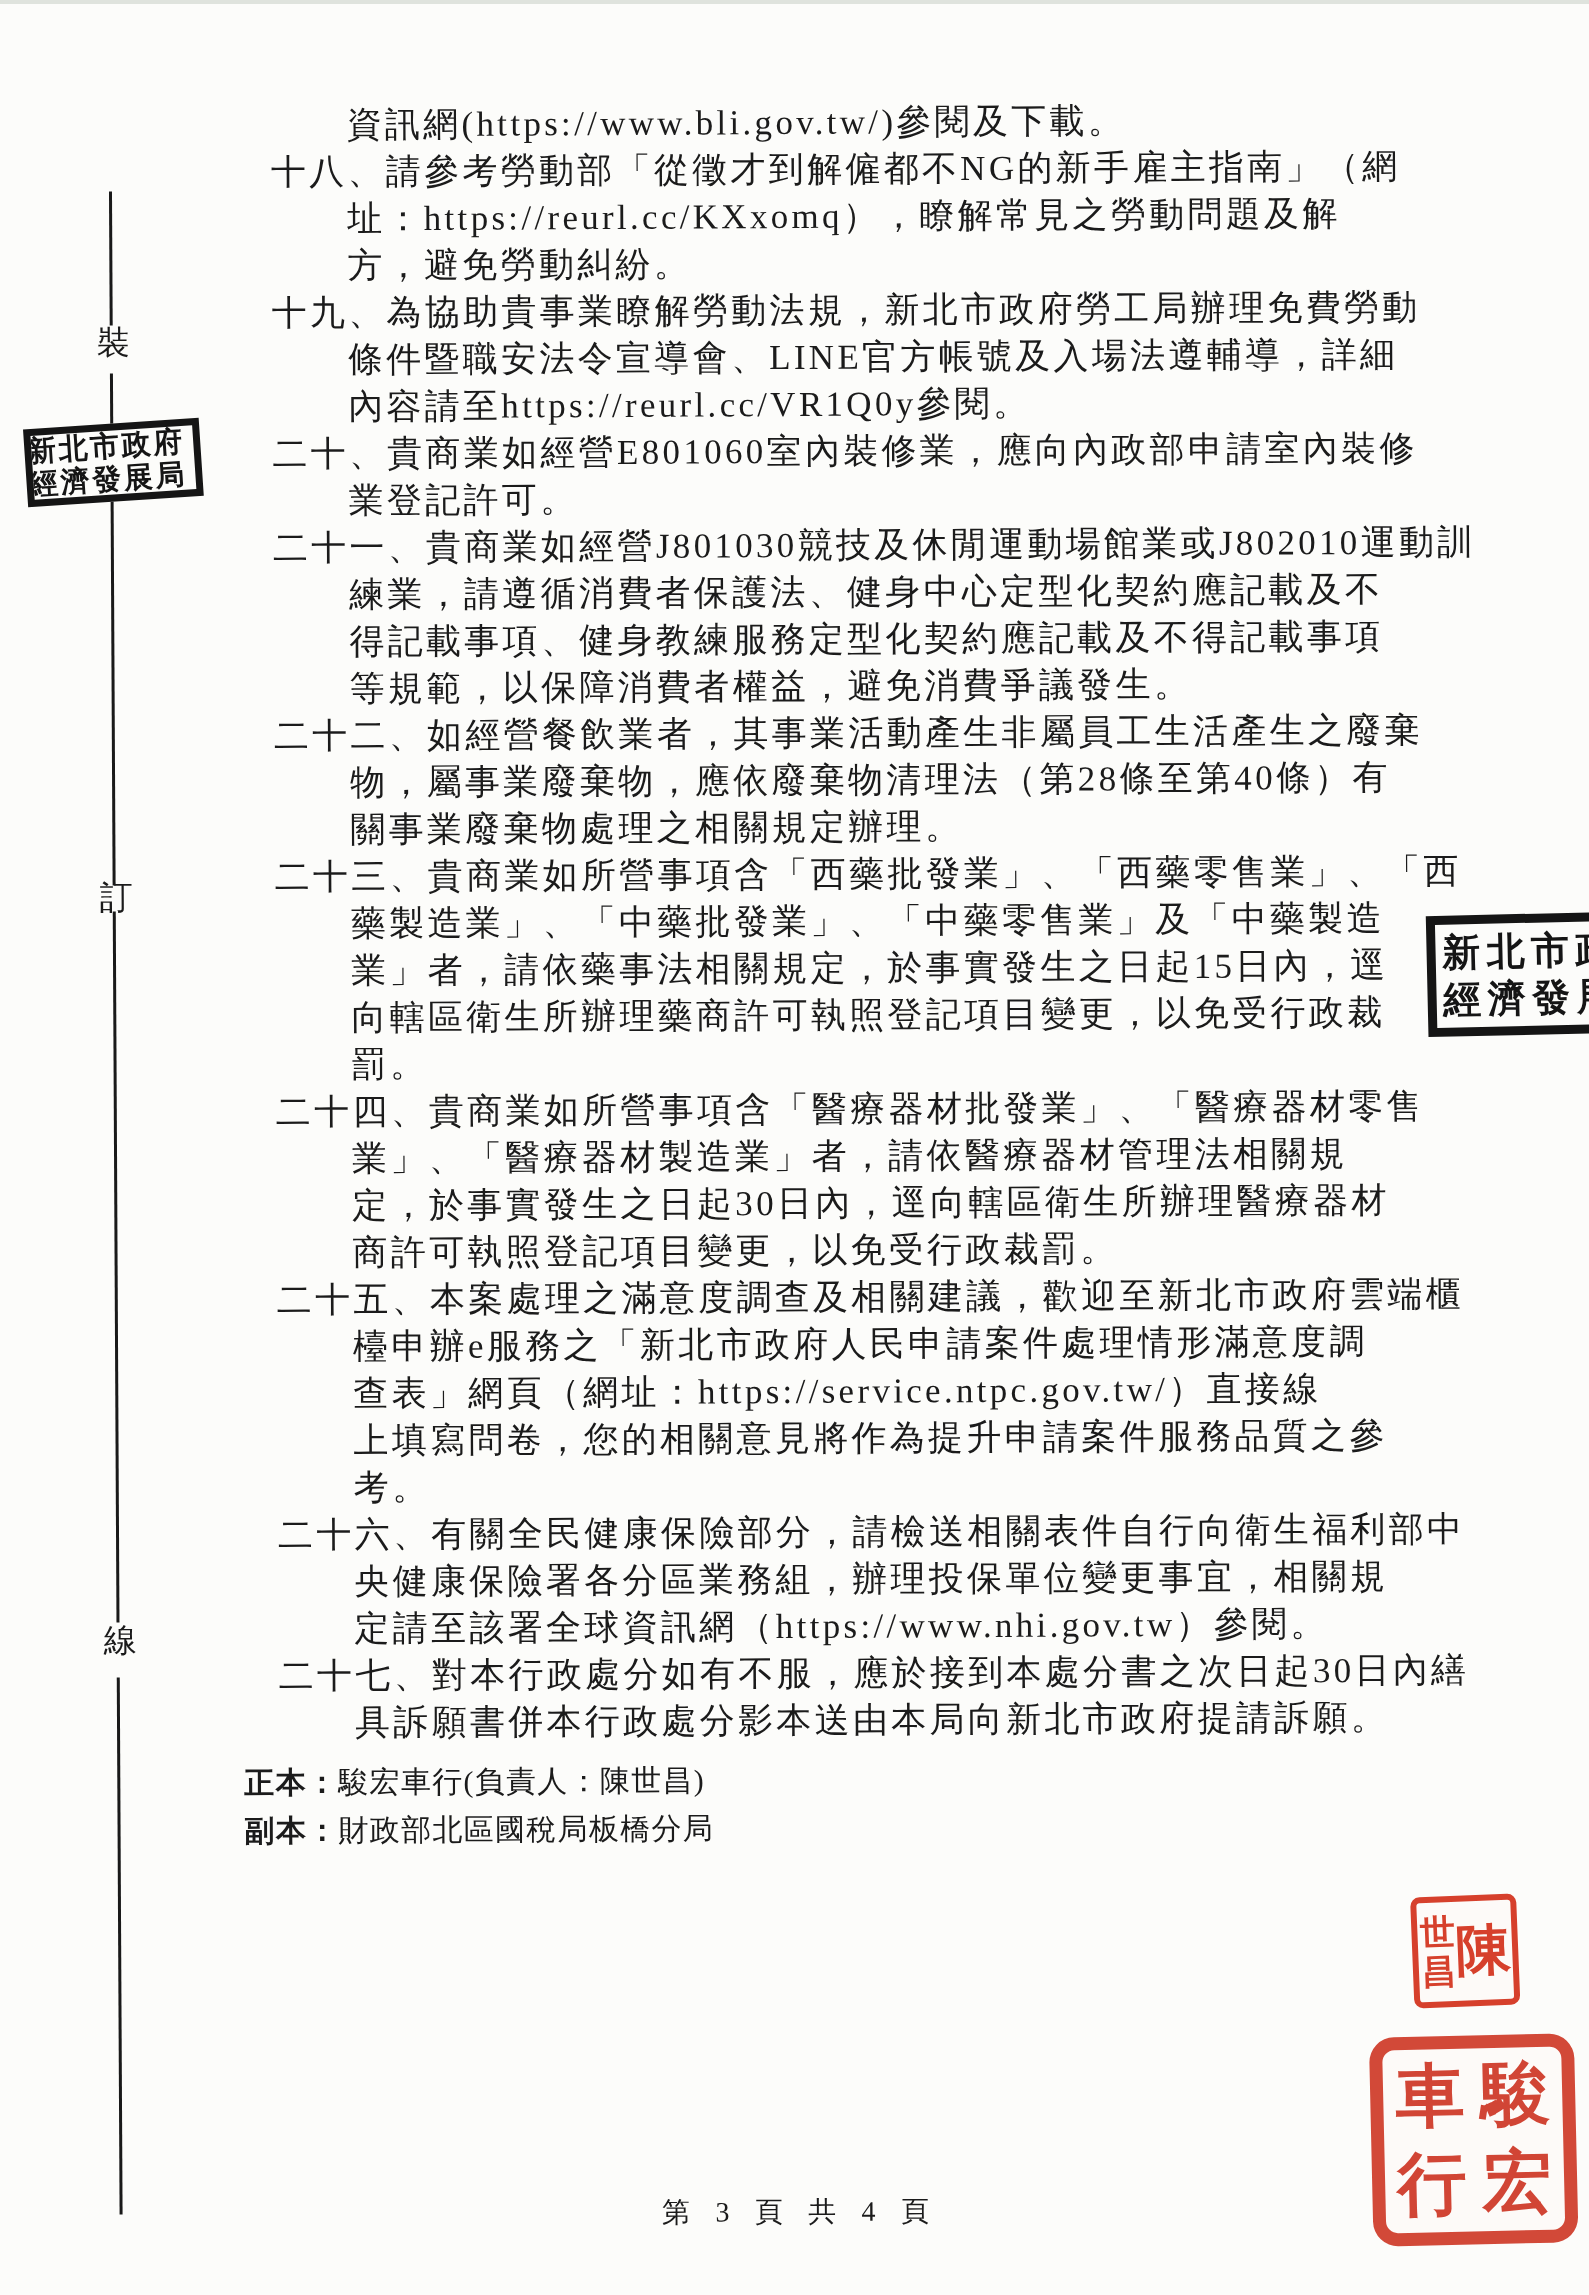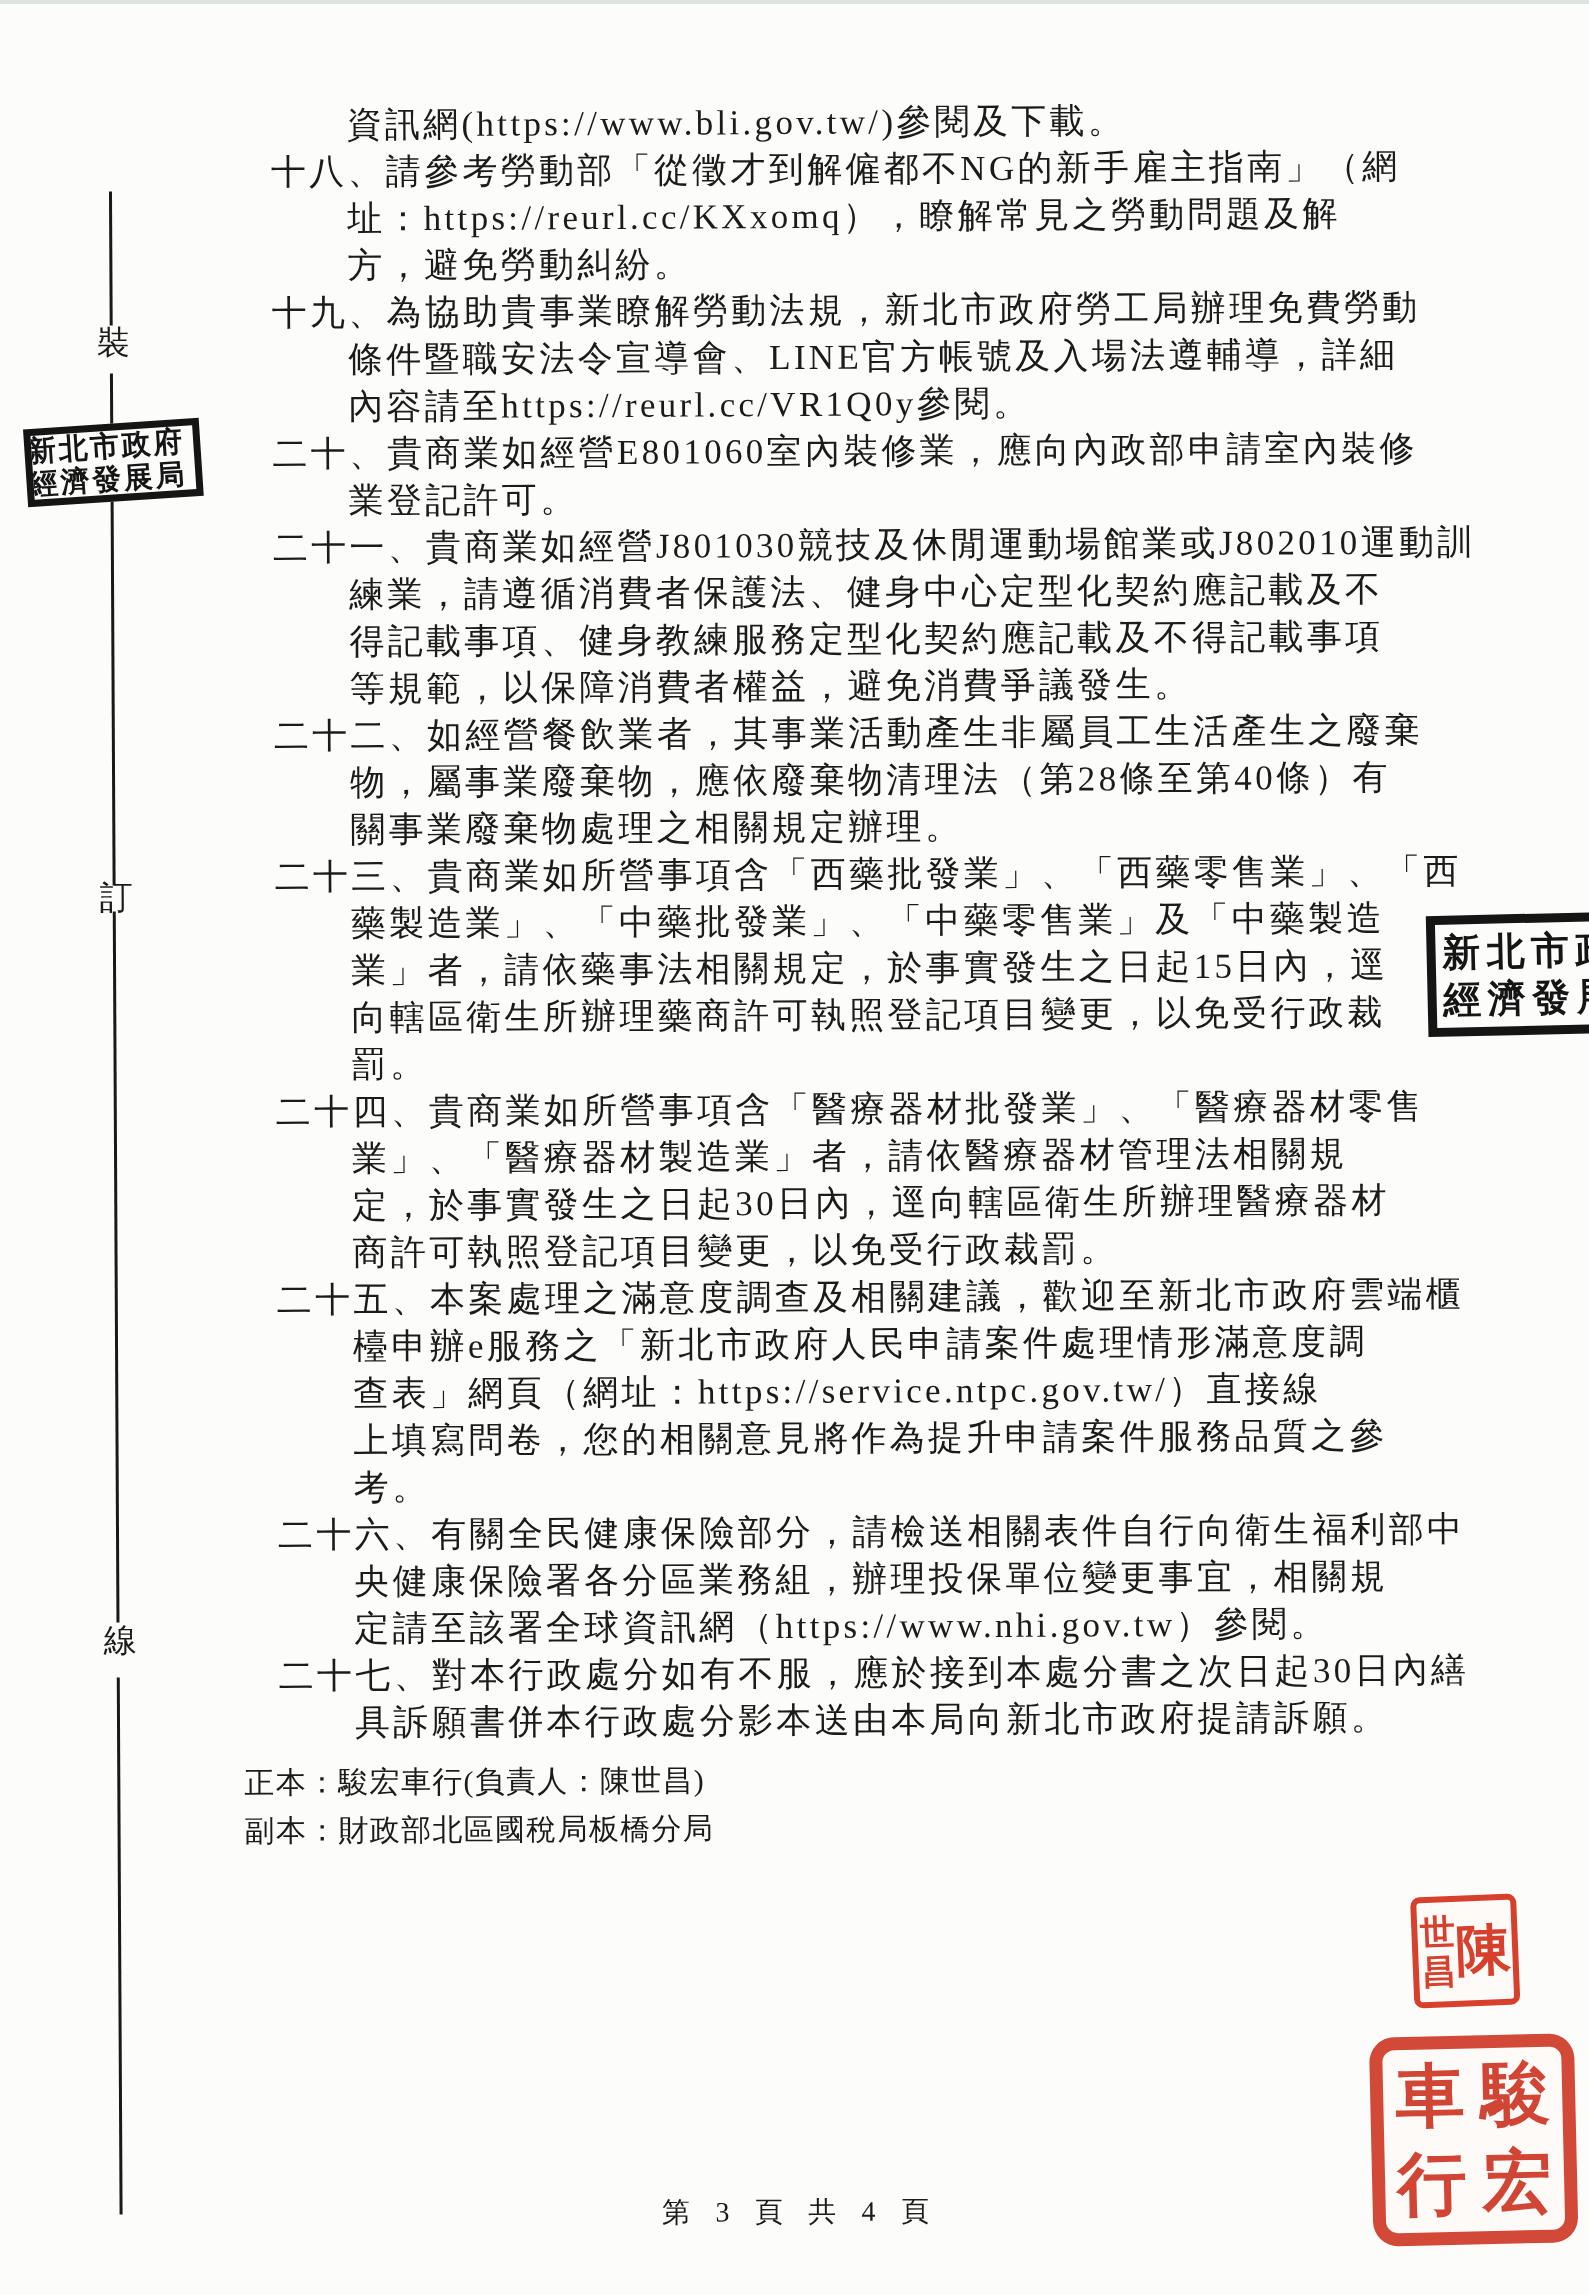--- a/index.html
+++ b/index.html
@@ -21,21 +21,21 @@
     white-space:nowrap;
   }
   .ln{height:47px;}
   .ln.cont{padding-left:76px;}
 
   
   .recipients{
     position:absolute;left:241px;top:1756px;
     font-size:30px;line-height:48px;letter-spacing:1.3px;white-space:nowrap;
   }
-  .recipients .lbl{font-weight:normal;}
+  .recipients .lbl{font-weight:bold;}
 
   
   .page-footer{
     position:absolute;left:0;top:2193px;width:100%;
     text-align:center;font-size:28px;letter-spacing:9.2px;
   }
 
   
   .bind-line{position:absolute;left:114px;width:3.3px;background:#191919;}
   .seg1{top:188px;height:134px;}

